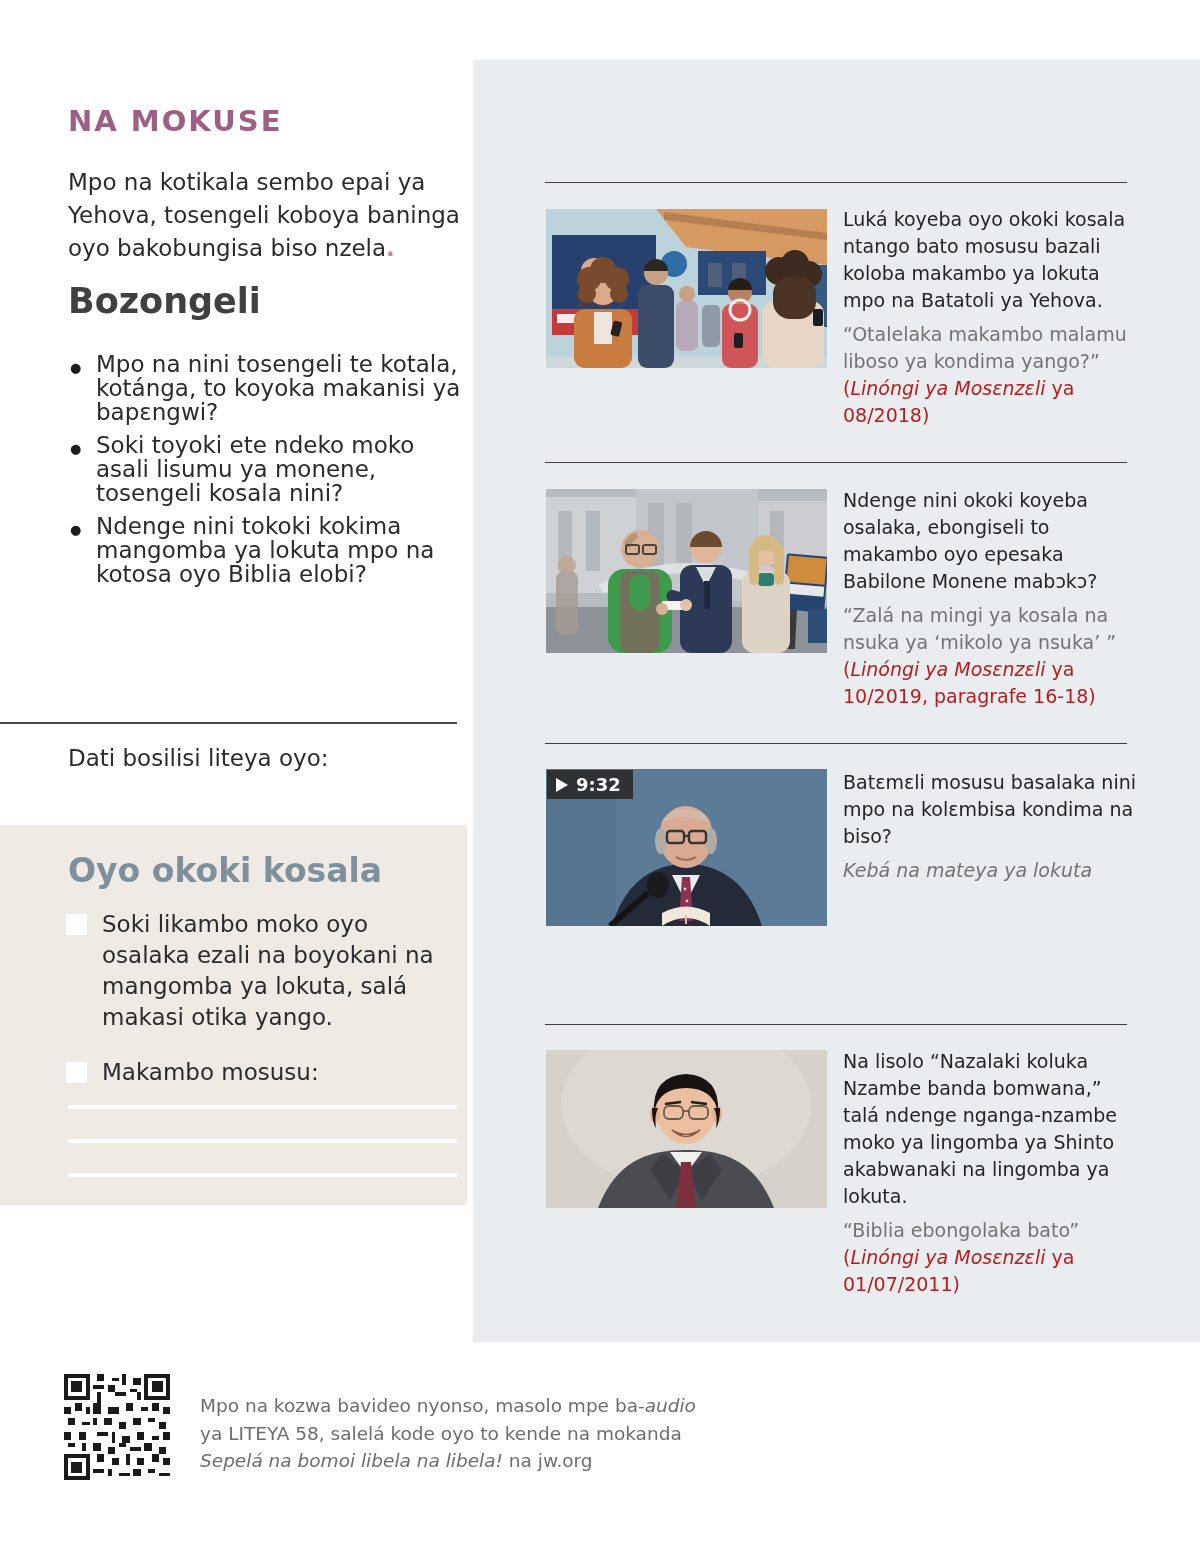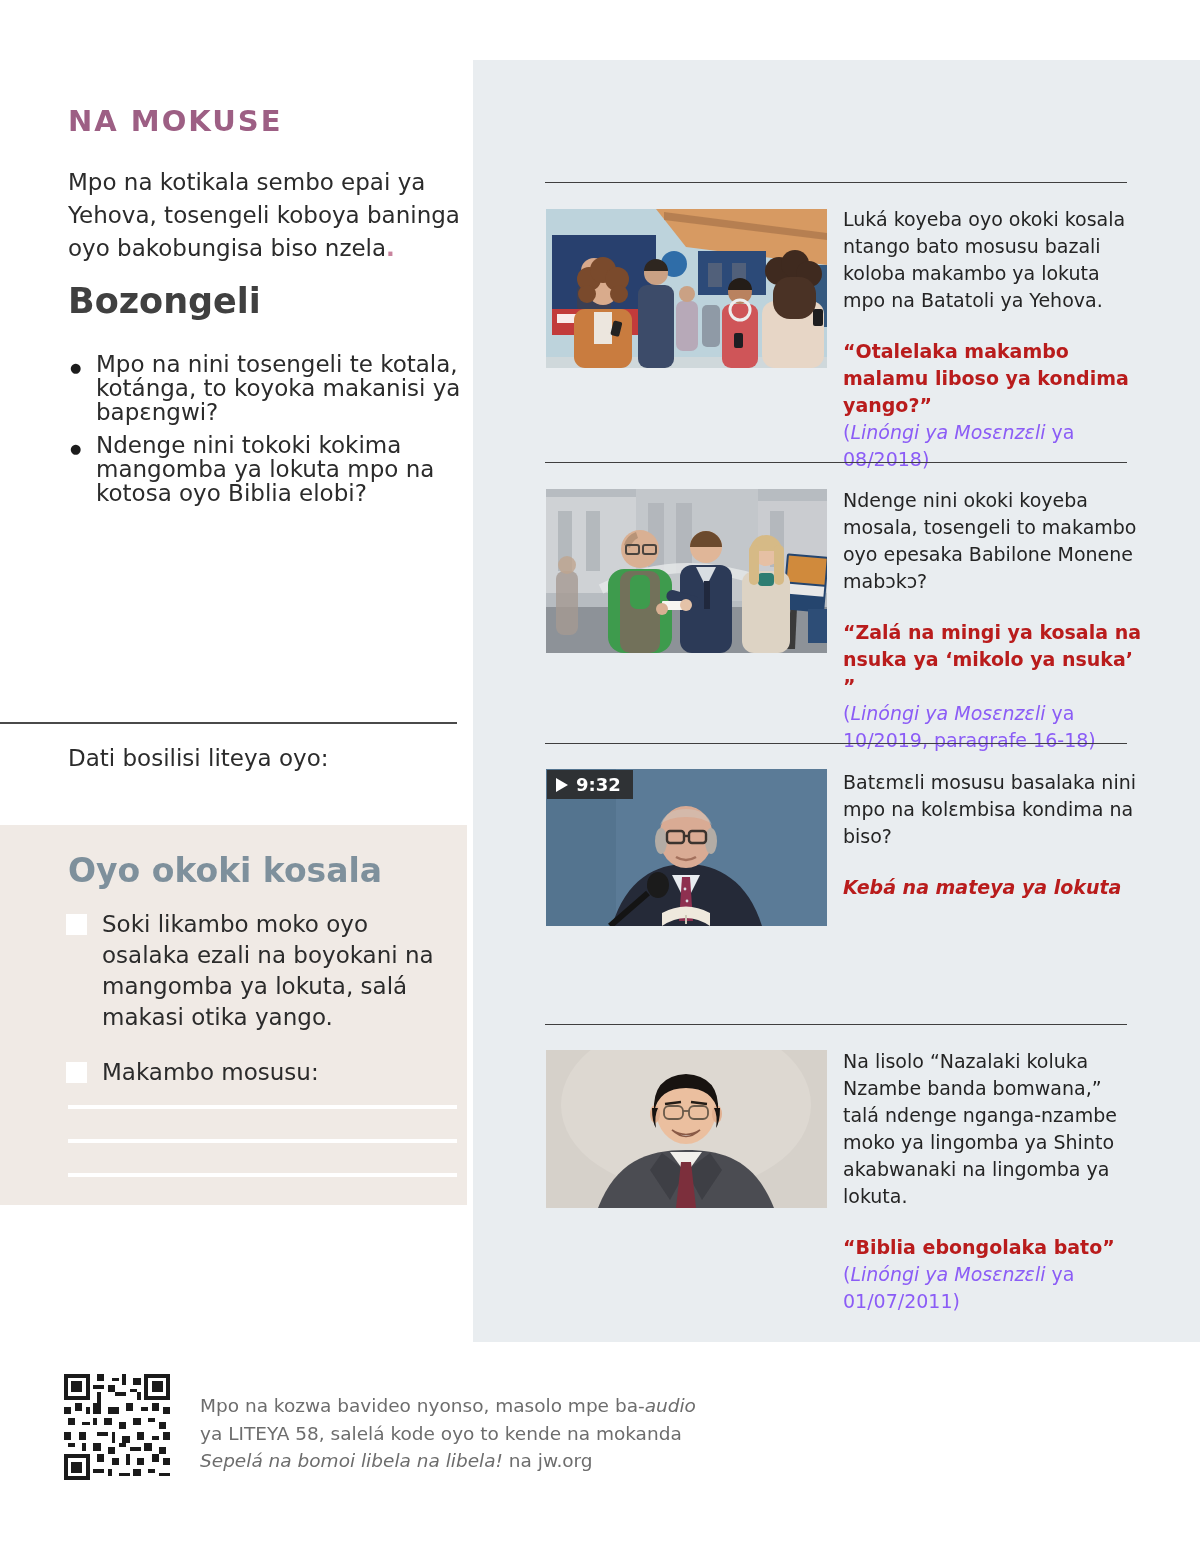--- a/index.html
+++ b/index.html
@@ -90,24 +90,24 @@
   .thumb {
     position:absolute; left:73px; width:281px; overflow:hidden;
     background:#0c4a6e;
   }
   .thumb svg { display:block; width:100%; height:100%; }
   .item-text {
     position:absolute; left:370px; width:298px;
     font-size:19px; line-height:27px; color:#242424;
   }
   .item-text .q {
-    margin-top:24px; font-weight:bold; color:#b91c1c;
+    margin-top:7px; font-weight:normal; color:#737373;
   }
   .item-text .q.italic { font-style:italic; }
-  .item-text .ref { color:#8b5cf6; }
+  .item-text .ref { color:#b91c1c; }
   .item-text .ref .it { font-style:italic; }
   .video-badge {
     position:absolute; left:1px; top:1px;
     display:flex; align-items:center; gap:8px;
     background:rgba(42,42,42,0.9); color:#ffffff;
     padding:4px 12px 4px 9px;
     font-size:18px; font-weight:bold;
   }
   .play-tri {
     width:0; height:0;
@@ -129,20 +129,21 @@
 <body>
 
 <h1 class="abs left-title">NA MOKUSE</h1>
 
 <p class="abs intro"><span>Mpo na kotikala sembo epai ya Yehova, tosengeli koboya baninga oyo bakobungisa biso nzela</span><span class="pink-period">.</span></p>
 
 <h2 class="abs review-title">Bozongeli</h2>
 
 <ul class="abs bullets">
   <li>Mpo na nini tosengeli te kotala, kotánga, to koyoka makanisi ya bapɛngwi?</li>
+  <li>Soki toyoki ete ndeko moko asali lisumu ya monene, tosengeli kosala nini?</li>
   <li>Ndenge nini tokoki kokima mangomba ya lokuta mpo na kotosa oyo Biblia elobi?</li>
 </ul>
 
 <div class="abs left-divider"></div>
 
 <p class="abs dati-label">Dati bosilisi liteya oyo:</p>
 
 <div class="abs todo-box">
   <h2 class="todo-title">Oyo okoki kosala</h2>
 
@@ -260,21 +261,21 @@
       <circle cx="140" cy="116" r="6" fill="#e4c2a8"></circle>
       <rect x="196" y="82" width="48" height="82" rx="12" fill="#ddd3c4"></rect>
       <rect x="212" y="84" width="16" height="13" rx="4" fill="#2e7d72"></rect>
       <circle cx="220" cy="62" r="15" fill="#e6c0a4"></circle>
       <path d="M204 62 a16 16 0 0 1 32 0 z" fill="#d6ba86"></path>
       <rect x="203" y="56" width="10" height="40" rx="5" fill="#d6ba86"></rect>
       <rect x="228" y="56" width="10" height="40" rx="5" fill="#d6ba86"></rect>
     </svg>
   </div>
   <div class="item-text" style="top:427px">
-    <p>Ndenge nini okoki koyeba mosala, tosengeli to makambo oyo epesaka Babilone Monene mabɔkɔ?</p>
+    <p>Ndenge nini okoki koyeba osalaka, ebongiseli to makambo oyo epesaka Babilone Monene mabɔkɔ?</p>
     <p class="q">“Zalá na mingi ya kosala na nsuka ya ‘mikolo ya nsuka’ ”</p>
     <p class="ref"><span>(</span><span class="it">Linóngi ya Mosɛnzɛli</span><span> ya 10/2019, paragrafe 16-18)</span></p>
   </div>
 
   <div class="row-divider" style="top:683px"></div>
   <div class="thumb" style="top:709px; height:157px;">
     <svg viewBox="0 0 281 157" preserveAspectRatio="none">
       <rect width="281" height="157" fill="#5b7b97"></rect>
       <rect width="70" height="157" fill="#4e6d88" opacity="0.5"></rect>
       <path d="M66 157 C 80 110 110 95 140 95 C 172 95 202 112 216 157 Z" fill="#252a38"></path>

